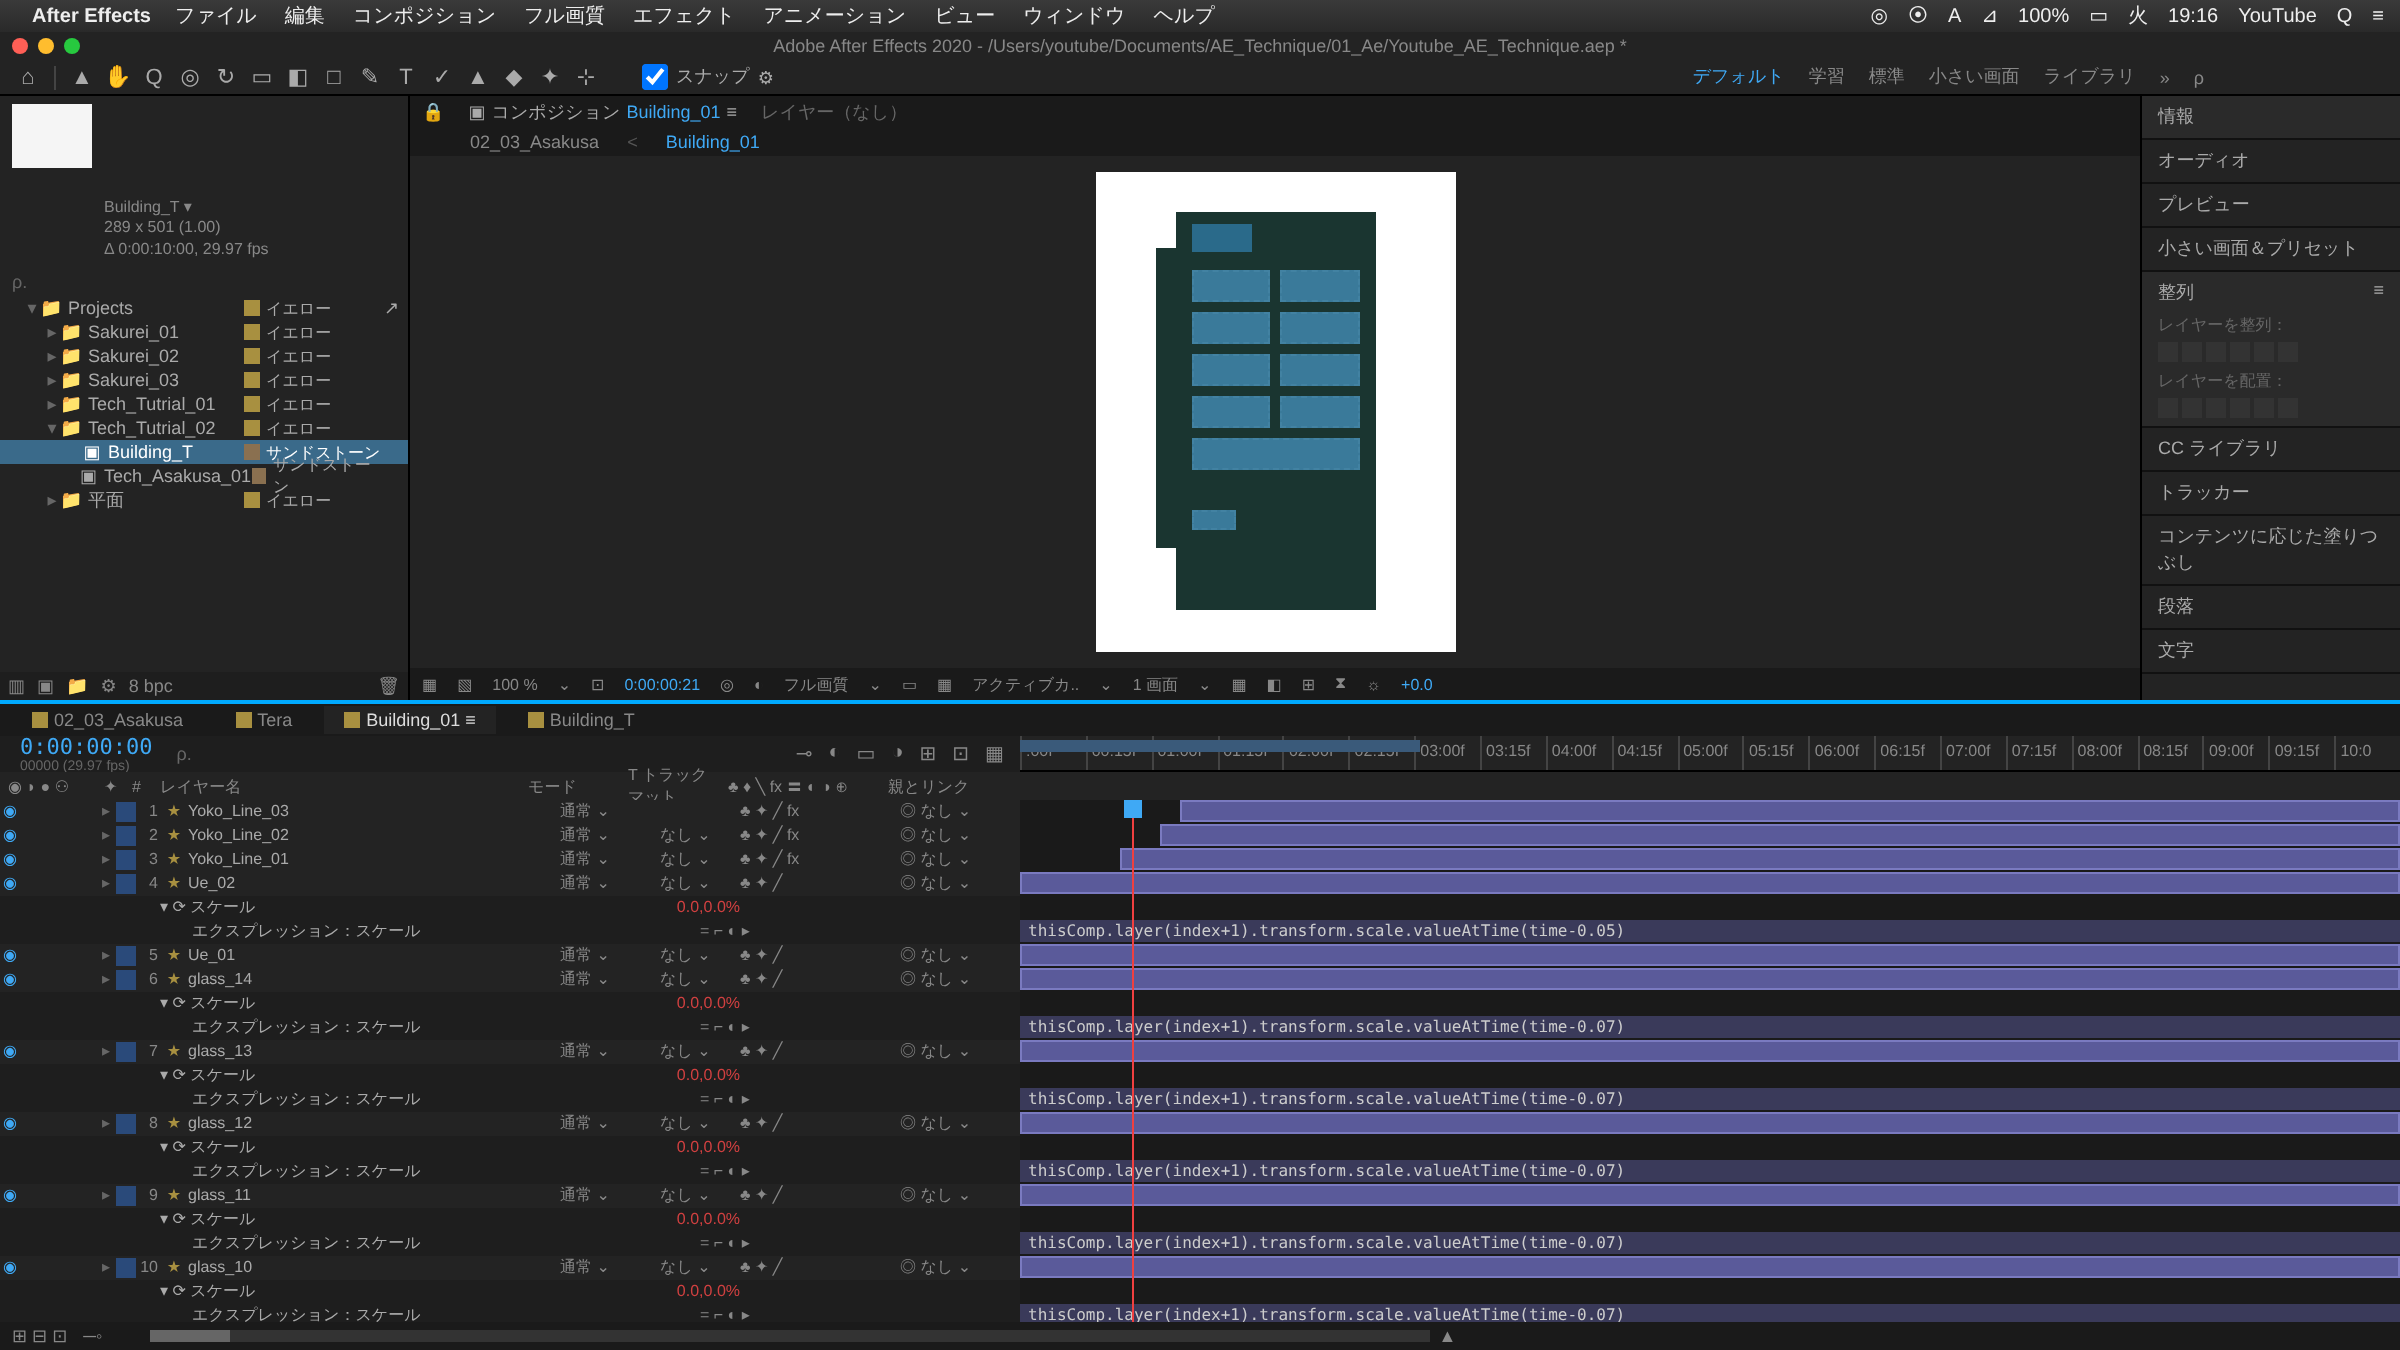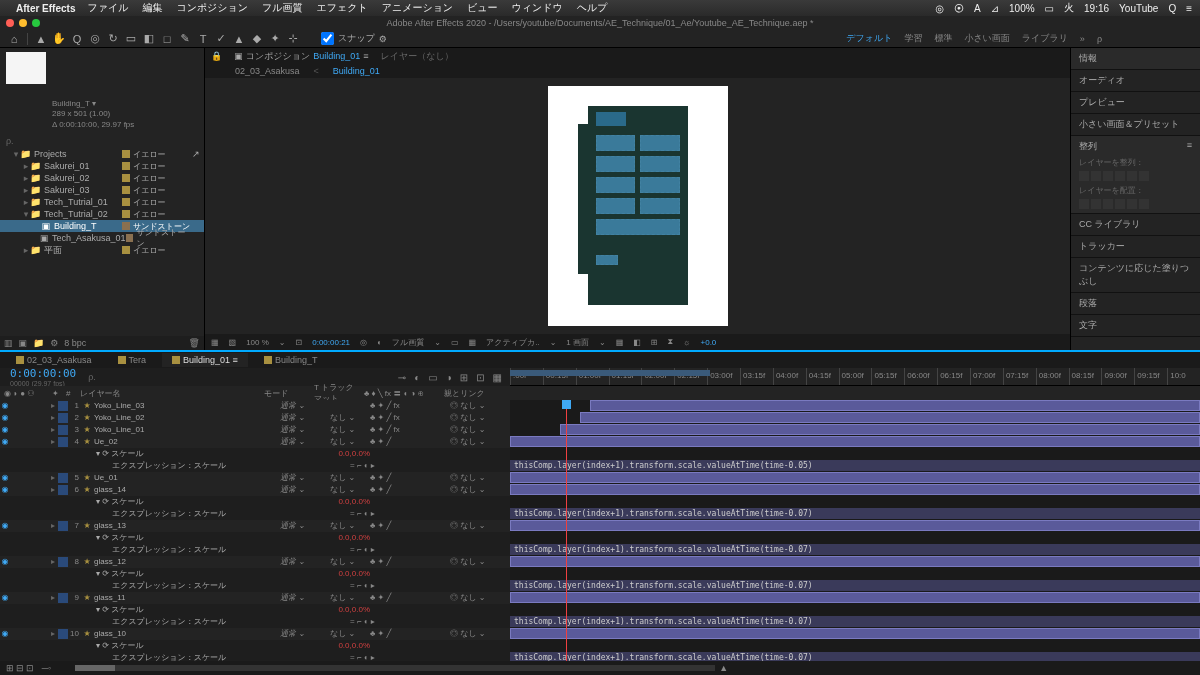--- a/index.html
+++ b/index.html
@@ -83,30 +83,30 @@
 .cti::before{content:"";position:absolute;top:0;left:-4px;width:9px;height:9px;background:#3fa9f5;}
 .workarea{position:absolute;top:2px;left:0;width:200px;height:6px;background:#3a5a7a;}
 
 .tl-cols { height:14px; display:flex; font-size:8px; color:#888; background:#232323; }
 .tl-cols .lc{width:510px;display:flex;align-items:center;}
 .tl-cols .lc span{padding:0 4px;}
 
 .tl-body { flex:1; overflow:hidden; display:flex; }
 .tl-layers { width:510px; overflow:hidden; }
 .lrow { height:12px; display:flex; align-items:center; font-size:8px; background:#232323; border-bottom:1px solid #1a1a1a00; }
-.lrow.sub { background:#1e1e1e; padding-left:16px;}
+.lrow.sub { background:#1e1e1e; padding-left:0;}
 .lrow .eye{width:10px;text-align:center;color:#3fa9f5;}
 .lrow .sp{width:38px;}
 .lrow .tw{width:10px;color:#666;text-align:center;}
 .lrow .num{width:14px;text-align:right;color:#888;padding-right:3px;}
 .lrow .clr{width:10px;height:10px;}
 .c-blue{background:#2a4a7a;} 
 .lrow .star{width:10px;color:#a89040;text-align:center;}
 .lrow .lname{flex:1;padding-left:2px;color:#aaa;}
-.lrow .mode{width:50px;color:#888;font-style:italic;}
+.lrow .mode{width:50px;color:#888;}
 .lrow .trk{width:40px;color:#888;}
 .lrow .sw{width:80px;color:#888;font-size:8px;}
 .lrow .par{width:60px;color:#888;}
 .lrow .redval{color:#d04040;padding-left:8px;}
 .tl-tracks { flex:1; position:relative; background:#1a1a1a; }
 .track { position:absolute; height:11px; background:#5a5a9a; border:1px solid #7a7ac0; }
 .exprbar { position:absolute; height:11px; background:#3a3a5a; color:#ccc; font-size:8px; font-family:monospace; padding-left:4px; line-height:11px; overflow:hidden; white-space:nowrap;}
 .tl-foot{height:14px;background:#1a1a1a;display:flex;align-items:center;padding:0 6px;font-size:9px;color:#888;gap:8px;}
 .tl-foot .zoom{flex:1;display:flex;align-items:center;gap:4px;}
 .zbar{flex:0 0 auto; width:640px; height:6px;background:#333;position:relative;margin-left:20px;}

